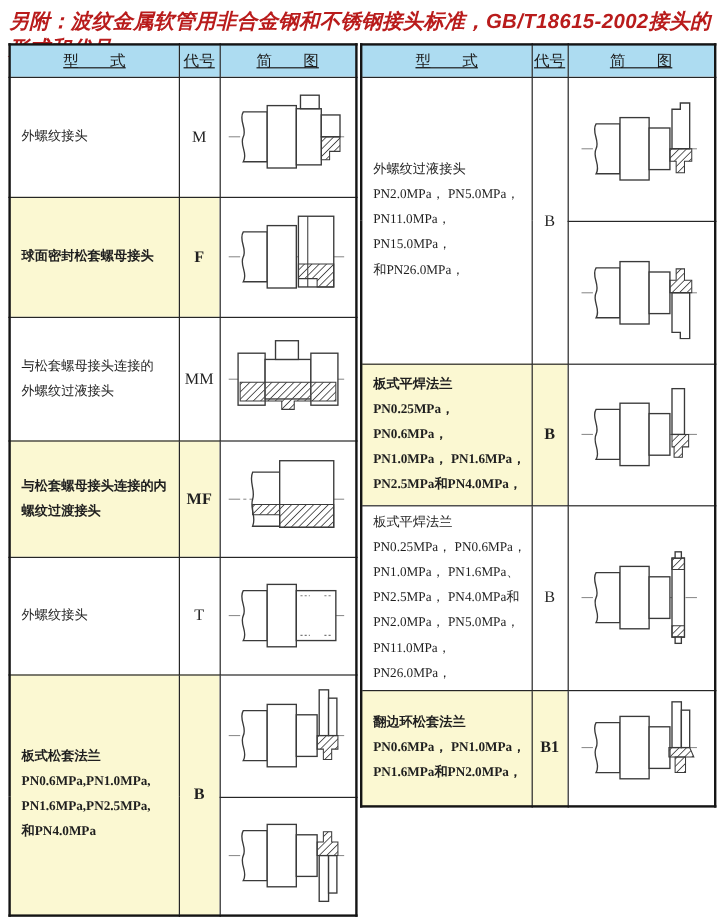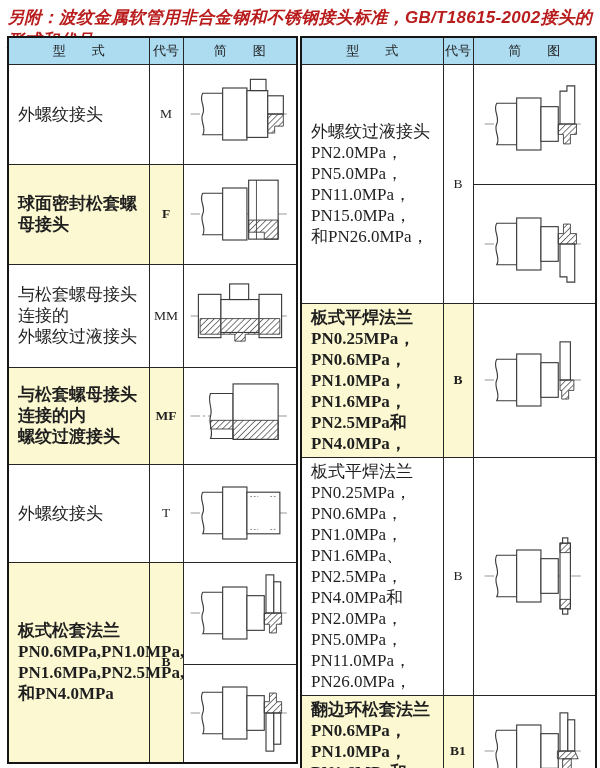--- a/index.html
+++ b/index.html
@@ -13,25 +13,25 @@
   }
   table{
     border-collapse:collapse;position:absolute;top:36px;table-layout:fixed;
     border:2px solid var(--border,#151515);
   }
   #left-table{left:7px;width:289px;}
   #right-table{left:300px;width:295px;}
   th,td{border:1px solid #262626;padding:0;box-sizing:border-box;}
   th{
     background:var(--header-bg,#addcf1);
-    font-weight:normal;font-size:13px;color:#1d1d1d;height:27px;
+    font-weight:normal;font-size:13px;color:#1d1d1d;height:27px;text-decoration:underline;
   }
   td.type{
     font-family:"Liberation Serif",serif;
-    font-size:17px;line-height:21px;color:#1f1f1f;
+    font-size:11px;line-height:21px;color:#1f1f1f;
     padding:3px 3px 3px 9px;vertical-align:middle;white-space:pre-line;margin-left:36px;
   }
   td.code{
     font-family:"Liberation Serif",serif;
     font-size:13.5px;color:#1f1f1f;text-align:center;vertical-align:middle;
   }
   td.diag{text-align:center;vertical-align:middle;background:#ffffff;}
   .hl{background:var(--row-bg,#fbf8d2);font-weight:bold;}
   .diag svg{display:block;margin:0 auto;width:108px;height:78px;}
 </style>

